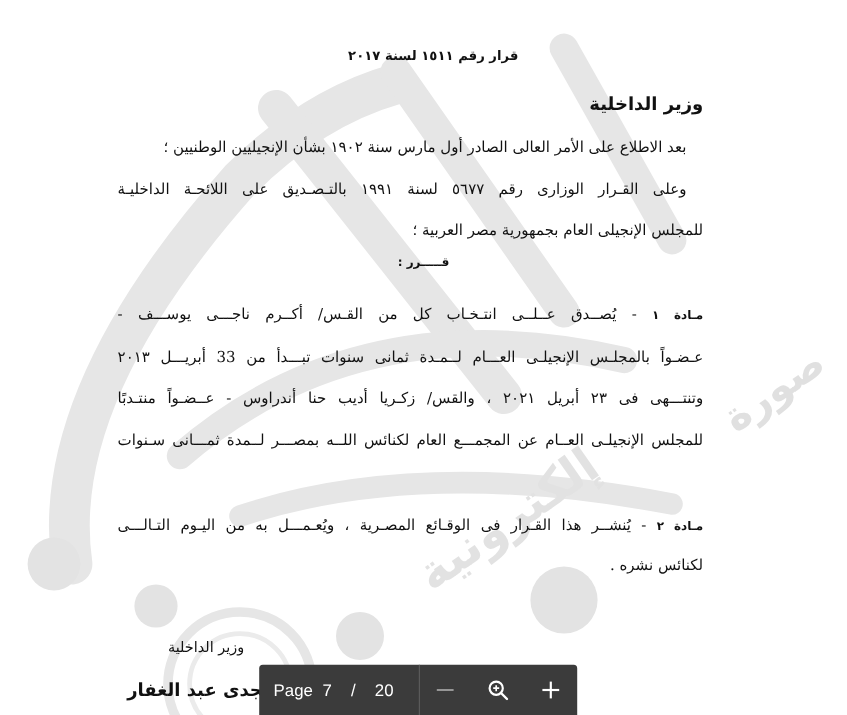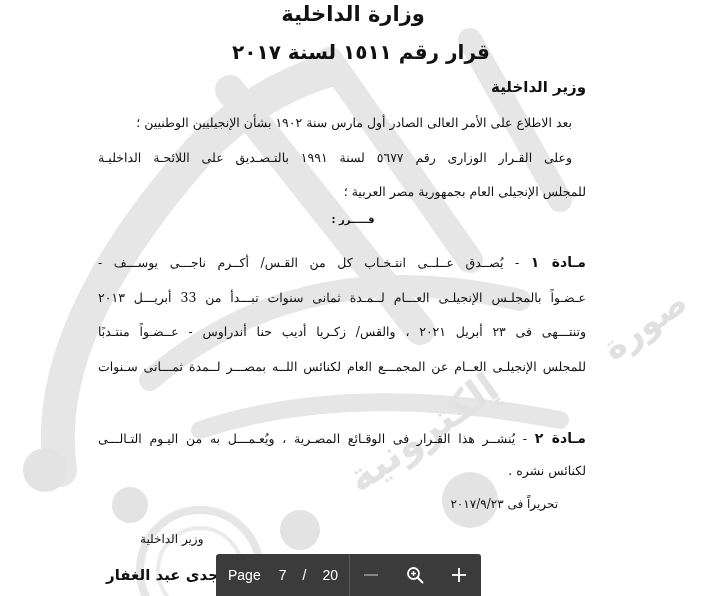--- a/index.html
+++ b/index.html
@@ -39,21 +39,21 @@
       font-size: 21px;
       color: #111;
     }
     .subtitle {
       position: absolute;
       top: 40px;
       left: 16px; right: 0;
       text-align: center;
       font-family: "DejaVu Sans", sans-serif;
       font-weight: bold;
-      font-size: 20px;
+      font-size: 11px;
     }
     .heading {
       position: absolute;
       right: 120px;
       top: 78px;
       font-family: "DejaVu Sans", sans-serif;
       font-weight: bold;
       font-size: 15px;
     }
     .line {
@@ -74,21 +74,21 @@
       left: 0; right: 0;
       text-align: center;
       font-family: "DejaVu Sans", sans-serif;
       font-weight: bold;
       font-size: 10px;
       padding-left: 0;
     }
     .article-label {
       font-family: "DejaVu Sans", sans-serif;
       font-weight: bold;
-      font-size: 14px;
+      font-size: 10px;
     }
     .sig-title {
       position: absolute;
       left: 140px;
       top: 532px;
       font-size: 12px;
     }
     .sig-name {
       position: absolute;
       left: 106px;
@@ -115,21 +115,21 @@
       font-size: 14px;
     }
     .tb-page {
       display: flex;
       align-items: center;
       height: 100%;
       padding-left: 12px;
       width: 133px;
       box-sizing: border-box;
     }
-    .tb-page .lbl { margin-right: 18px; text-align: right; }
+    .tb-page .lbl { margin-right: 8px; text-align: right; }
     .tb-page .cur { margin-right: 16px; }
     .tb-page .sep { margin-right: 16px; }
     .tb-divider {
       width: 1px;
       height: 42px;
       background: #5a5a5a;
     }
     .tb-btn {
       width: 44px;
       height: 42px;
@@ -162,21 +162,20 @@
     <text x="600" y="340" font-family="DejaVu Sans, sans-serif" font-weight="bold" font-size="34" fill="#e0e0e0">صورة</text>
   </g>
   <g transform="rotate(-35 430 420)">
     <text x="330" y="440" font-family="DejaVu Sans, sans-serif" font-weight="bold" font-size="40" fill="#e2e2e2">إلكترونية</text>
   </g>
   <circle cx="200" cy="570" r="60" fill="none" stroke="#e6e6e6" stroke-width="8"></circle>
   <circle cx="200" cy="570" r="42" fill="none" stroke="#ebebeb" stroke-width="4"></circle>
 </svg>
 
 <div class="page">
-  <div class="title">وزارة الداخلية</div>
   <div class="subtitle">قرار رقم ١٥١١ لسنة ٢٠١٧</div>
   <div class="heading">وزير الداخلية</div>
 
   <div class="line" style="right:134px; top:113px;">بعد الاطلاع على الأمر العالى الصادر أول مارس سنة ١٩٠٢ بشأن الإنجيليين الوطنيين ؛</div>
   <div class="line justify" style="top:148px; width:474px; right:134px;">وعلى القـرار الوزارى رقم ٥٦٧٧ لسنة ١٩٩١ بالتـصـديق على اللائحـة الداخليـة</div>
   <div class="line" style="right:120px; top:182px;">للمجلس الإنجيلى العام بجمهورية مصر العربية ؛</div>
 
   <div class="decree">قـــــرر :</div>
 
   <div class="line justify" style="top:252px;">
@@ -184,21 +183,20 @@
   </div>
   <div class="line justify" style="top:288px;">عـضـواً بالمجلـس الإنجيلـى العـــام لــمـدة ثمانى سنوات تبـــدأ من 33 أبريـــل ٢٠١٣</div>
   <div class="line justify" style="top:322px;">وتنتـــهى فى ٢٣ أبريل ٢٠٢١ ، والقس/ زكـريا أديب حنا أندراوس - عــضـواً منتـدبًا</div>
   <div class="line justify" style="top:357px;margin-left:24px;">للمجلس الإنجيلـى العــام عن المجمـــع العام لكنائس اللــه بمصـــر لــمدة ثمـــانى سـنوات</div>
 
   <div class="line justify" style="top:428px;">
     <span class="article-label">مـادة ٢</span><span> - يُنشــر هذا القـرار فى الوقـائع المصـرية ، ويُعـمـــل به من اليـوم التـالـــى</span>
   </div>
   <div class="line" style="right:120px; top:461px;">لكنائس نشره .</div>
 
-  <div class="line" style="right:148px; top:494px; font-size:12px;">تحريراً فى ٢٠١٧/٩/٢٣</div>
 
   <div class="sig-title">وزير الداخلية</div>
   <div class="sig-name">مجدى عبد الغفار</div>
 </div>
 
 <div class="toolbar">
   <div class="tb-page">
     <span class="lbl">Page</span>
     <span class="cur">7</span>
     <span class="sep">/</span>

